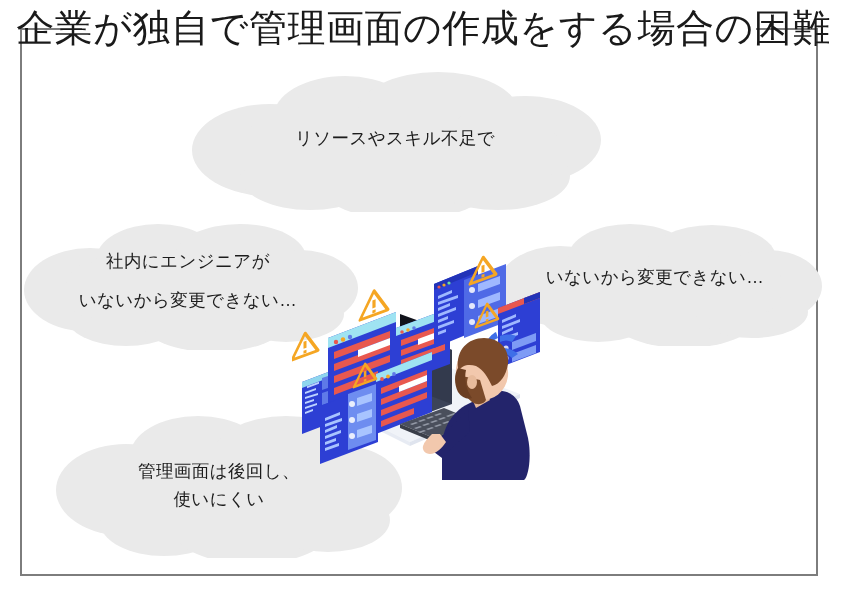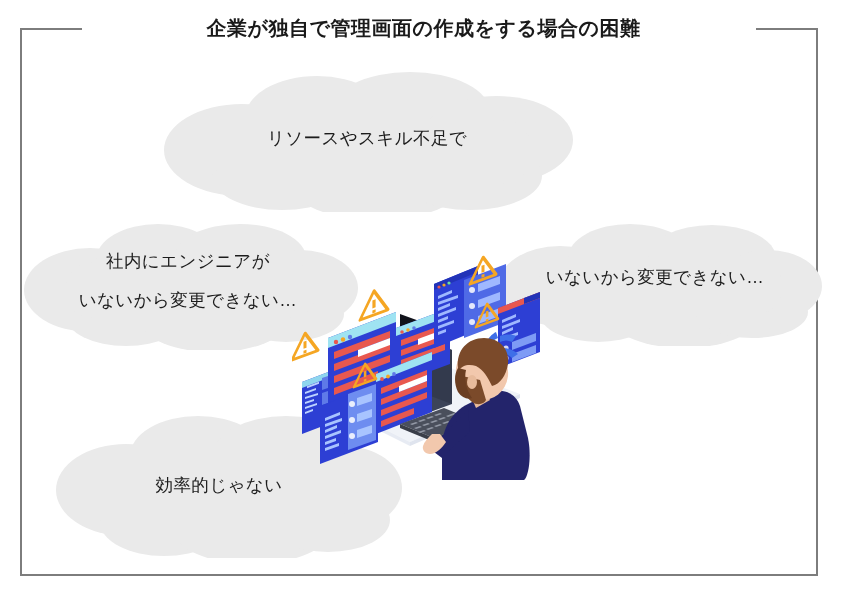--- a/index.html
+++ b/index.html
@@ -33,22 +33,22 @@
   .frame-top-left  { left: 20px;  top: 28px; width: 62px;  height: 2px; }
   .frame-top-right { left: 756px; top: 28px; width: 62px;  height: 2px; }
 
   
   .title {
     position: absolute;
     left: 0;
     top: 8px;
     width: 847px;
     text-align: center;
-    font-size: 20px;
-    font-weight: bold;
+    font-size: 38px;
+    font-weight: normal;
     color: #1a1a1a;
     letter-spacing: 0.5px;
     line-height: 40px;
     white-space: nowrap;
   }
 
   
   .cloud {
     position: absolute;
   }
@@ -64,21 +64,21 @@
     align-items: center;
     justify-content: center;
     color: #1c1c1c;
     font-size: 17.5px;
     line-height: 28px;
     text-align: center;
     letter-spacing: 0.4px;
     white-space: nowrap;
   }
 
-  #cloud-top        { left: 152px; top: 72px;  width: 430px; height: 140px; }
+  #cloud-top        { left: 180px; top: 72px;  width: 430px; height: 140px; }
   #cloud-left       { left: 18px;  top: 218px; width: 340px; height: 132px; }
   #cloud-right      { left: 494px; top: 220px; width: 330px; height: 126px; }
   #cloud-bottomleft { left: 52px;  top: 408px; width: 350px; height: 150px; }
   #cloud-bottomright{ left: 488px; top: 414px; width: 340px; height: 146px; }
 
   #cloud-top .cloud-text        { transform: translateY(-4px); }
   #cloud-left .cloud-text       { transform: translateY(-4px); gap: 11px; }
   #cloud-right .cloud-text      { transform: translate(-4px,-6px); }
   #cloud-bottomleft .cloud-text { transform: translate(-8px, 2px); }
   #cloud-bottomright .cloud-text{ transform: translate(8px,-2px); }
@@ -168,21 +168,22 @@
         <ellipse cx="146" cy="48" rx="68" ry="40"></ellipse>
         <ellipse cx="234" cy="46" rx="72" ry="38"></ellipse>
         <ellipse cx="292" cy="80" rx="58" ry="42"></ellipse>
         <ellipse cx="112" cy="114" rx="64" ry="34"></ellipse>
         <ellipse cx="200" cy="122" rx="78" ry="34"></ellipse>
         <ellipse cx="276" cy="112" rx="62" ry="32"></ellipse>
         <rect x="50" y="50" width="252" height="64" rx="30"></rect>
       </g>
     </svg>
     <div class="cloud-text">
-      <span>効率的じゃない</span>
+      <span>管理画面は後回し、</span>
+      <span>使いにくい</span>
     </div>
   </div>
 
 
   <div id="illustration">
     <svg width="268" height="228" viewBox="0 0 268 228">
 
       <g>
         <polygon points="38,150 148,112 228,142 118,190" fill="#f0f3f8"></polygon>
         <polygon points="118,190 228,142 228,146 118,194" fill="#dfe4ee"></polygon>

